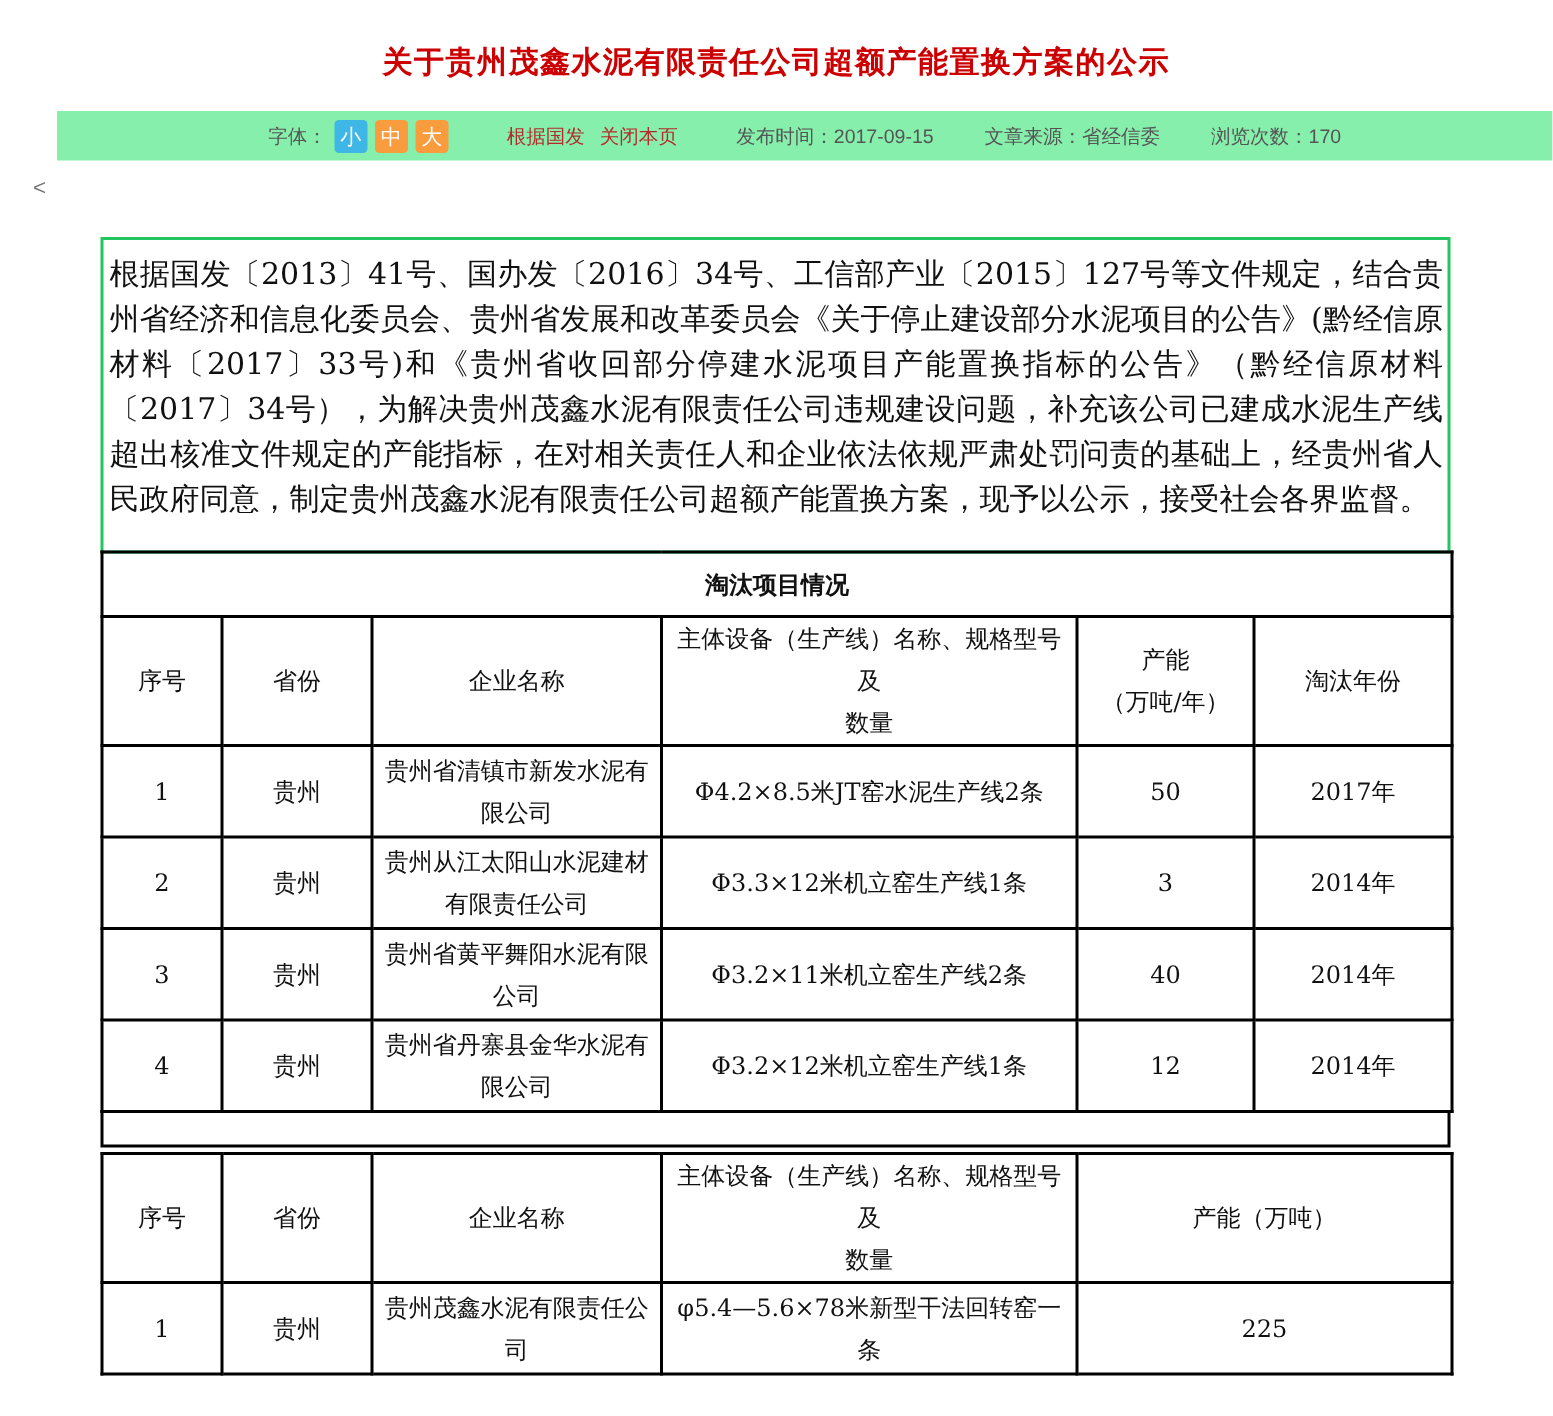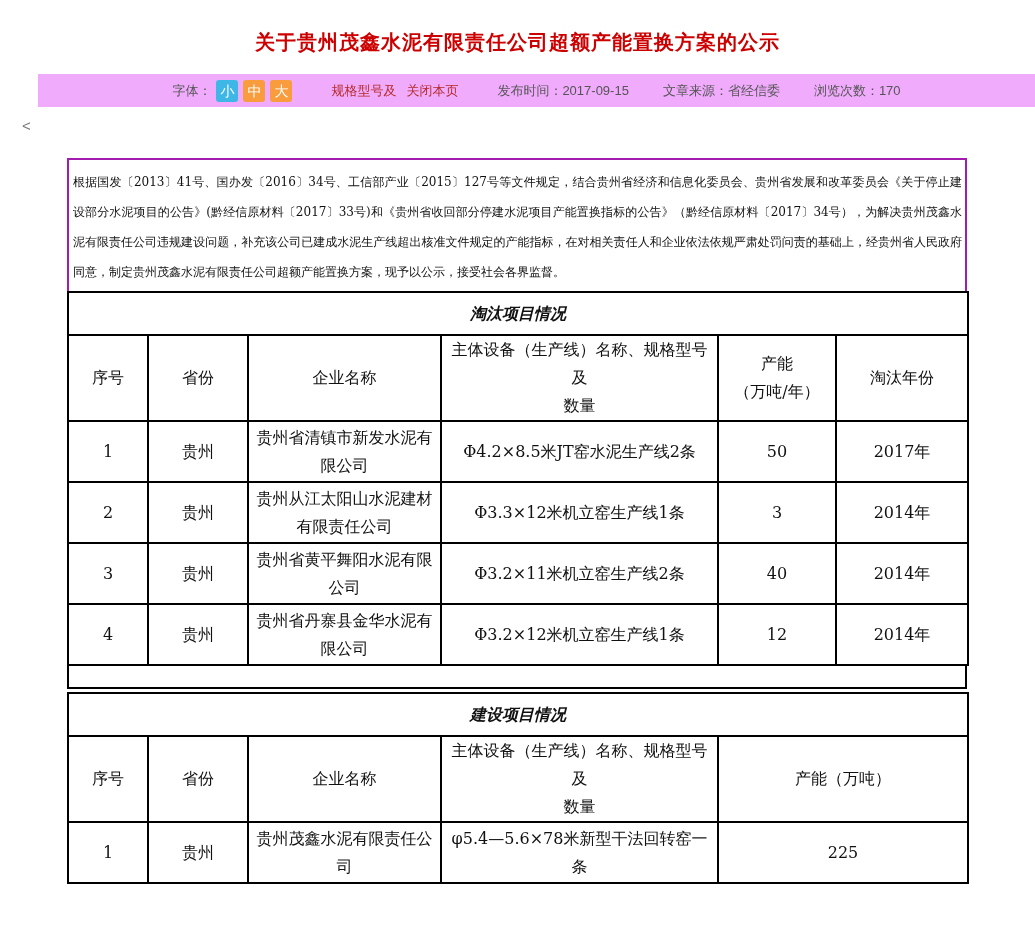--- a/index.html
+++ b/index.html
@@ -16,21 +16,21 @@
     margin:0; padding-top:27px;
     text-align:center;
     font-size:20px; line-height:30px;
     font-weight:bold; letter-spacing:1px;
     color:#cc0000;
     font-family:"Liberation Sans", sans-serif;
   }
   .toolbar {
     margin-top:17px;
     height:33px;
-    background:#f0abfc;
+    background:#86efac;
     display:flex; align-items:center; justify-content:center;
     gap:34px;
     font-size:13px; color:#555;margin-left:38px;
   }
   .tb-group { display:flex; align-items:center; }
   .font-btn {
     display:inline-block; width:22px; height:22px;
     line-height:22px; text-align:center;
     color:#ffffff; font-size:14px;
     border-radius:3px; margin-left:5px;
@@ -45,41 +45,41 @@
   .back-arrow {
     position:absolute; left:22px; top:117px;
     font-size:15px; color:#777;
   }
   .content {
     margin:51px 0 0 67px;
     width:900px;
     font-family:"DejaVu Serif","Liberation Serif",serif;
   }
   .para-box {
-    border:2px solid #a21caf;
-    padding:7px 3px 4px 4px;
-    font-size:12px; line-height:30px;
+    border:2px solid #22c55e;
+    padding:7px 3px 20px 4px;
+    font-size:20px; line-height:30px;
     text-align:justify;
     color:#111;
   }
   table.doc-table {
     border-collapse:collapse;
     table-layout:fixed;
     width:900px;
     margin-top:-2px;
     font-family:inherit;
   }
   table.doc-table td, table.doc-table th {
     border:2px solid #000;
     text-align:center; vertical-align:middle;
     font-size:16px; font-weight:normal;
     color:#111; padding:0 2px;
     line-height:28px;
   }
-  tr.tbl-title td { height:43px; font-weight:bold;font-style:italic; }
+  tr.tbl-title td { height:43px; font-weight:bold; }
   tr.tbl-head th { height:62px; }
   tr.tbl-row td { height:61px; }
   .th-wrap { white-space:pre-line; }
   .th-device { font-size:15px; padding:0;border-radius:12px; }
   .note-box {
     border:2px solid #000;
     margin-top:-2px;
     padding:10px 4px 11px 3px;
     font-size:16px; line-height:33px;
     color:#111;
@@ -92,21 +92,21 @@
 <h1 class="title">关于贵州茂鑫水泥有限责任公司超额产能置换方案的公示</h1>
 
 <div class="toolbar">
   <div class="tb-group">
     <span>字体：</span>
     <span class="font-btn btn-small">小</span>
     <span class="font-btn btn-mid">中</span>
     <span class="font-btn btn-large">大</span>
   </div>
   <div class="tb-group">
-    <a class="red-link">规格型号及</a>
+    <a class="red-link">根据国发</a>
     <a class="red-link">关闭本页</a>
   </div>
   <span>发布时间：2017-09-15</span>
   <span>文章来源：省经信委</span>
   <span>浏览次数：170</span>
 </div>
 
 <div class="back-arrow">&lt;</div>
 
 <div class="content">
@@ -176,23 +176,20 @@
 
   <table class="doc-table table2">
     <colgroup>
       <col style="width:80px">
         <col style="width:100px">
         <col style="width:193px">
       <col style="width:277px">
         <col style="width:250px">
     </colgroup>
     <tbody>
-        <tr class="tbl-title">
-      <td colspan="5">建设项目情况</td>
-    </tr>
     <tr class="tbl-head">
       <th>序号</th>
       <th>省份</th>
       <th>企业名称</th>
       <th class="th-wrap th-device">主体设备（生产线）名称、规格型号及
 数量</th>
       <th>产能（万吨）</th>
     </tr>
     <tr class="tbl-row">
       <td>1</td>

